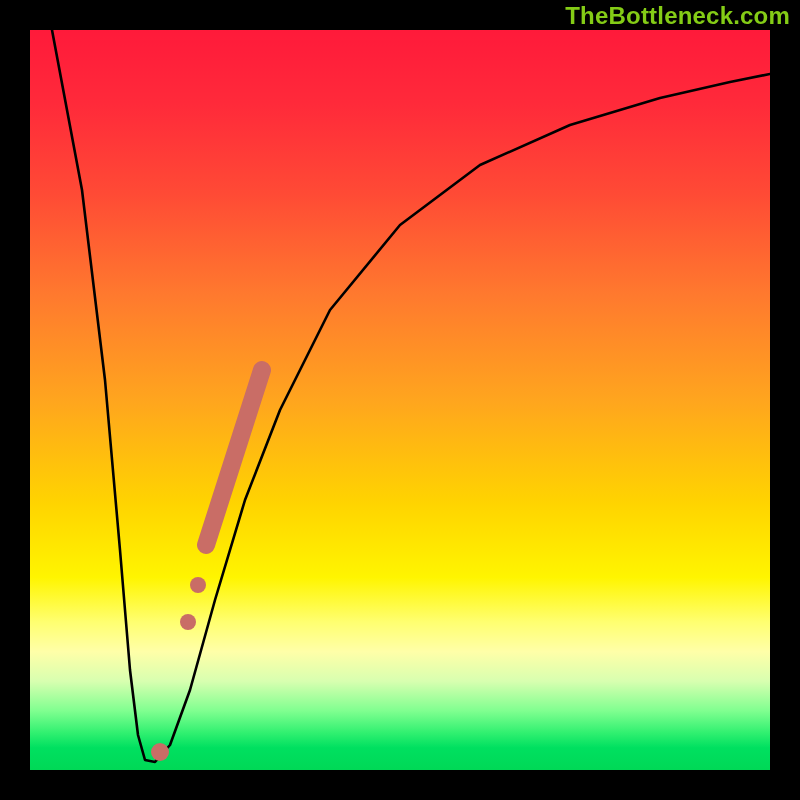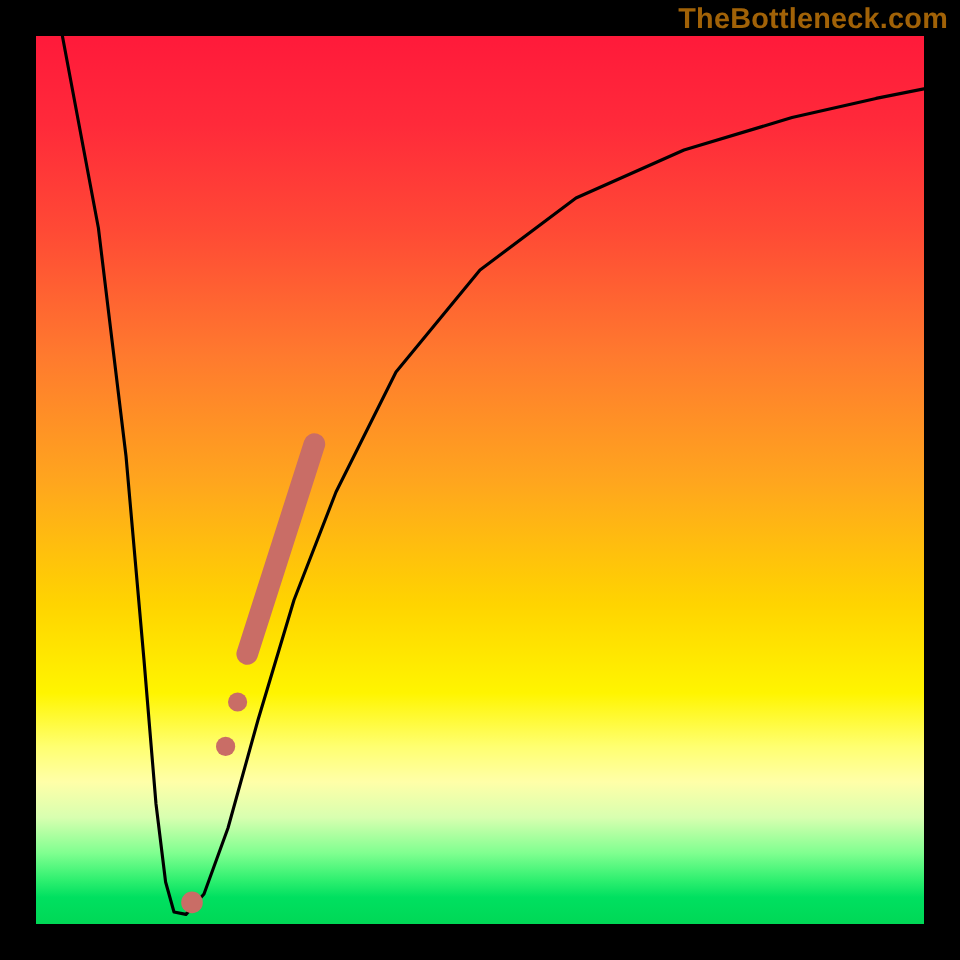--- a/index.html
+++ b/index.html
@@ -30,21 +30,21 @@
       #00e060 97%,
       #00d856 100%);
   }
   .watermark {
     position: absolute;
     top: 2px;
     right: 10px;
     font-family: Arial, Helvetica, sans-serif;
     font-size: 24px;
     font-weight: 600;
-    color: #a16207;
+    color: #84cc16;
     letter-spacing: 0.2px;
   }
   svg.curve {
     position: absolute;
     left: 0; top: 0;
     width: 740px; height: 740px;
   }
 </style>
 </head>
 <body>

